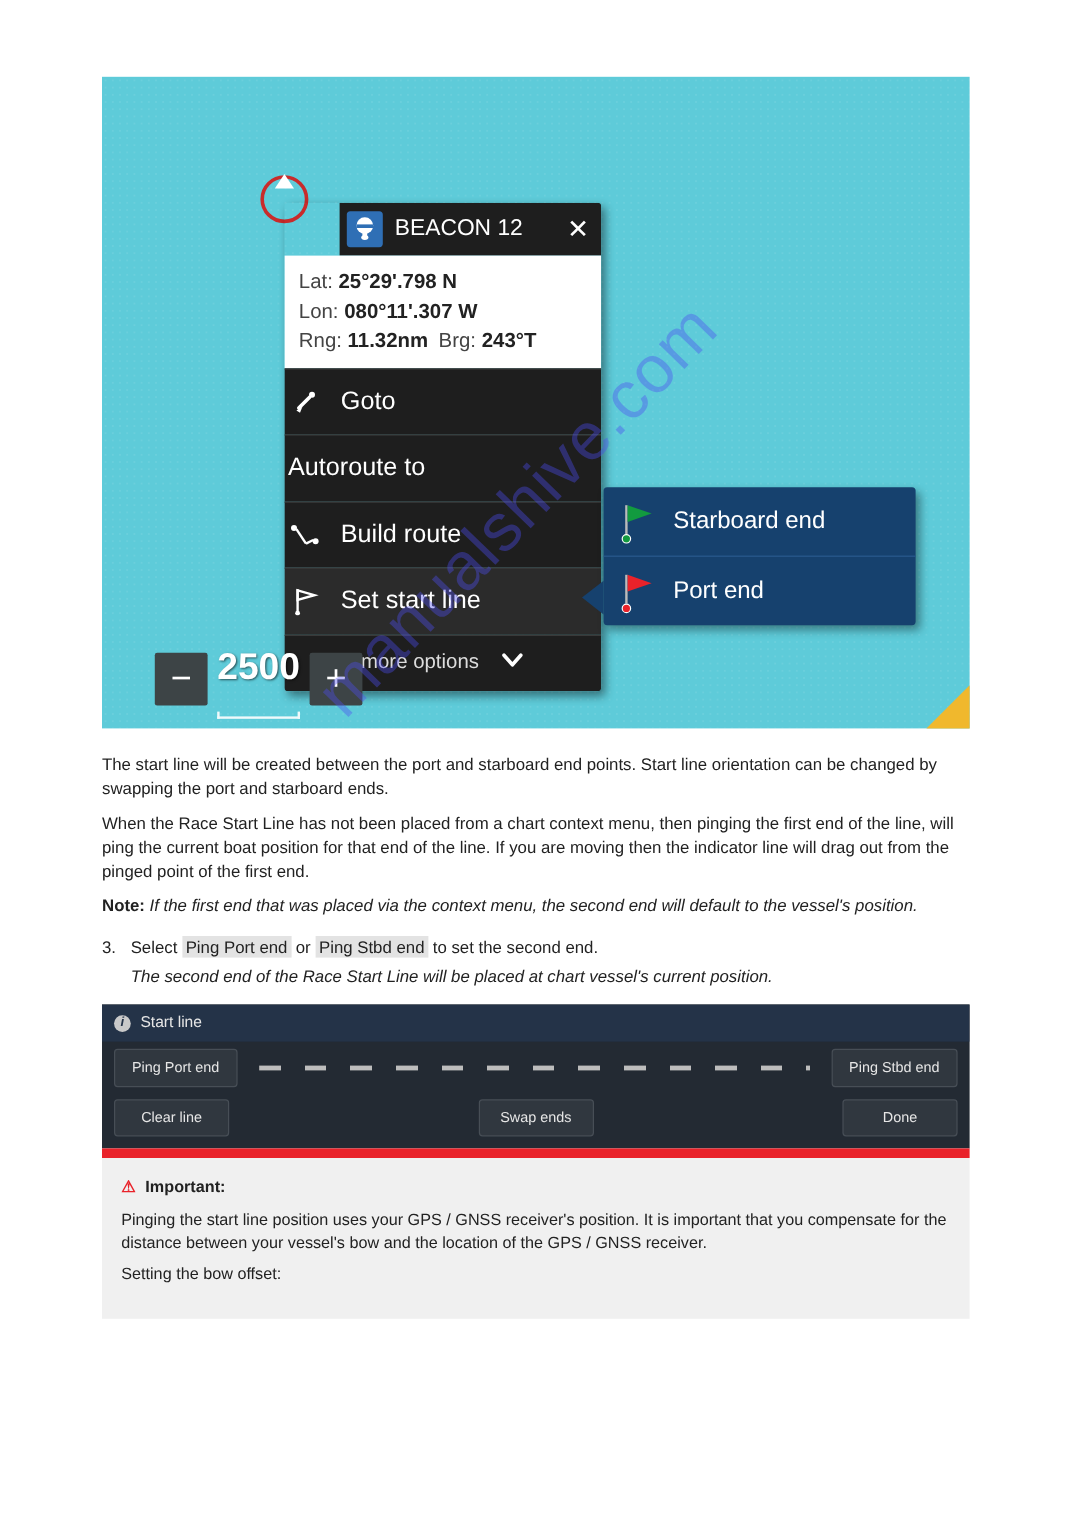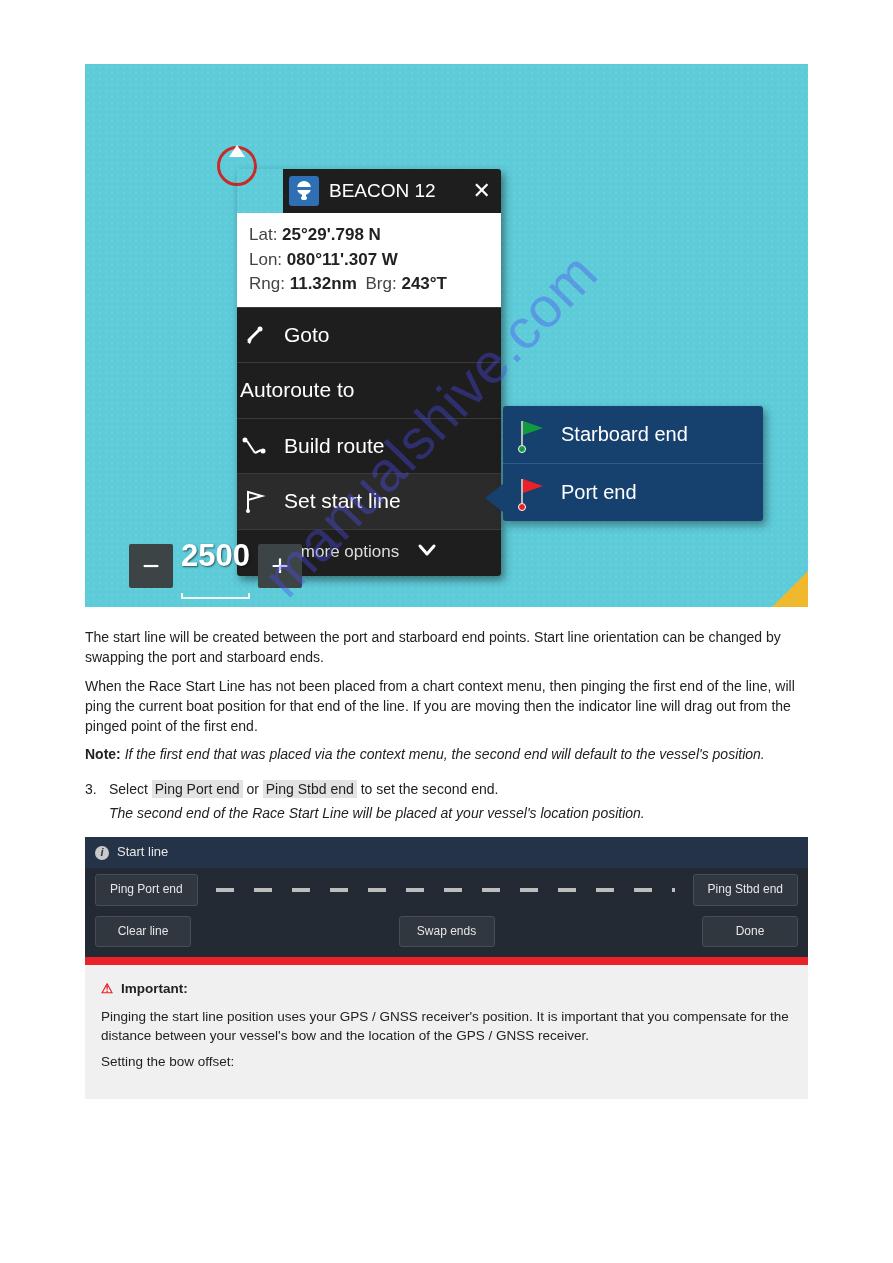--- a/index.html
+++ b/index.html
@@ -412,21 +412,21 @@
     </p>
 
     <div class="step">
       <span class="n">3.</span>
       <span>Select</span>
       <span class="hl1">Ping Port end</span>
       <span>or</span>
       <span class="hl1">Ping Stbd end</span>
       <span>to set the second end.</span>
       <div class="sub">
-        <em>The second end of the Race Start Line will be placed at your vessel's location position.</em>
+        <em>The second end of the Race Start Line will be placed at chart vessel's current position.</em>
       </div>
     </div>
   </div>
 
   <div class="toolbar">
     <div class="toolbar-head">
       <span class="info-circ">i</span>
       <span>Start line</span>
     </div>
     <div class="toolbar-row">

